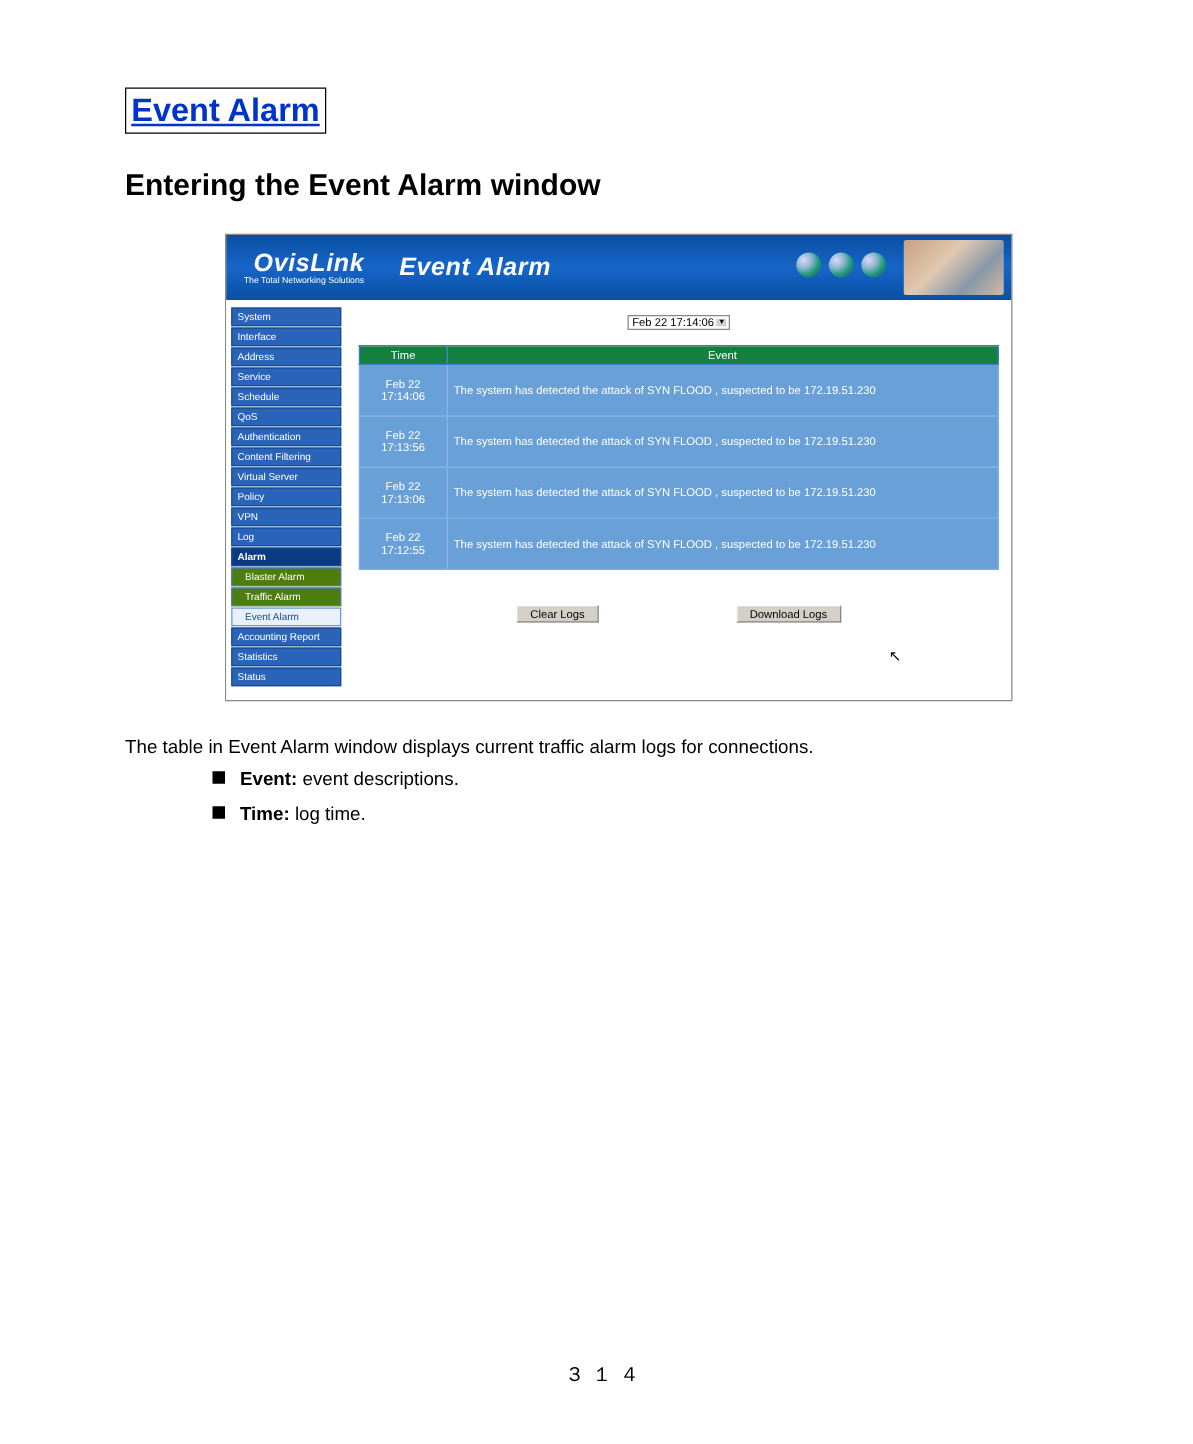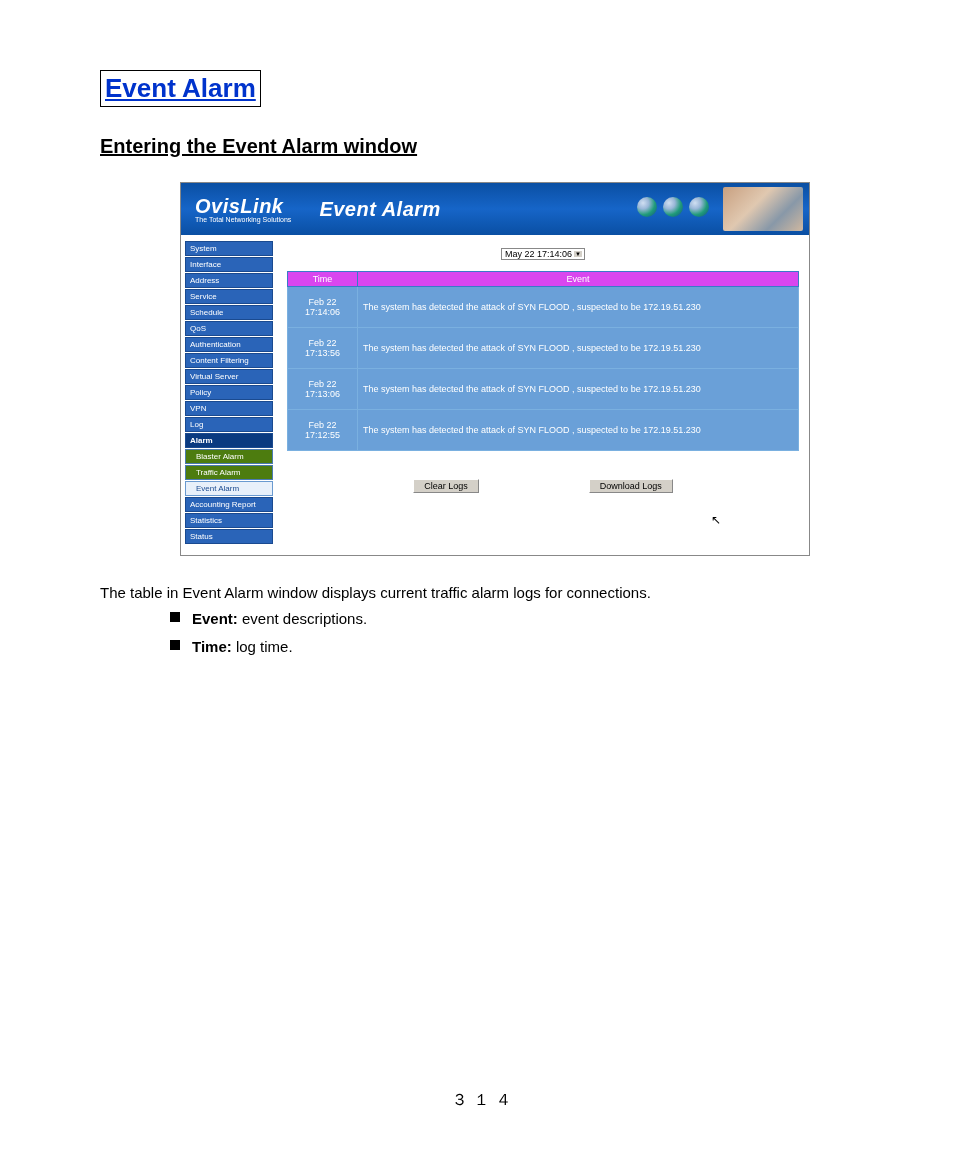--- a/index.html
+++ b/index.html
@@ -17,25 +17,24 @@
   .title-link {
     color: #0033cc;
     font-size: 26px;
     font-weight: bold;
     text-decoration: underline;
     border: 1px solid #000;
     padding: 2px 4px;
     display: inline-block;
   }
   .subtitle {
-    font-size: 20px;
+    font-size: 24px;
     font-weight: bold;
     margin-top: 28px;
     margin-bottom: 24px;
-    text-decoration: underline;
   }
   .paragraph {
     font-size: 15px;
     line-height: 1.5;
     margin-bottom: 18px;
   }
   .paragraph b { font-weight: bold; }
   .screenshot-wrap {
     margin-left: 80px;
     margin-bottom: 26px;
@@ -50,20 +49,21 @@
     height: 52px;
     background: linear-gradient(to bottom, #0a4fa3 0%, #1665c8 50%, #0a4fa3 100%);
     display: flex;
     align-items: center;
     position: relative;
     overflow: hidden;
   }
   .ss-logo-block {
     padding-left: 14px;
     color: #fff;
+    text-align: right;
   }
   .ss-logo-text {
     font-size: 20px;
     font-weight: bold;
     font-style: italic;
     letter-spacing: 0.5px;
   }
   .ss-logo-sub {
     font-size: 7px;
     display: block;
@@ -159,21 +159,21 @@
     right: 2px; top: 2px;
     background: #d4d0c8;
     padding: 0 1px;
   }
   .ss-table {
     width: 100%;
     border-collapse: collapse;
     font-size: 9px;
   }
   .ss-table th {
-    background: #d946ef;
+    background: #15803d;
     color: #fff;
     font-weight: normal;
     padding: 2px 4px;
     border: 1px solid #3a7ac8;
     text-align: center;
   }
   .ss-table td {
     background: #6aa0d8;
     color: #fff;
     padding: 10px 5px;
@@ -276,21 +276,21 @@
             <div class="nav-item active">Alarm</div>
             <div class="nav-sub">Blaster Alarm</div>
             <div class="nav-sub">Traffic Alarm</div>
             <div class="nav-sub selected">Event Alarm</div>
             <div class="nav-item">Accounting Report</div>
             <div class="nav-item">Statistics</div>
             <div class="nav-item">Status</div>
           </div>
         <div class="ss-main">
           <div class="ss-selector-row">
-            <span class="ss-select">May 22 17:14:06</span>
+            <span class="ss-select">Feb 22 17:14:06</span>
           </div>
           <table class="ss-table">
             <thead>
               <tr>
                 <th>Time</th>
                 <th>Event</th>
               </tr>
             </thead>
             <tbody id="tbody">
                 <tr>

